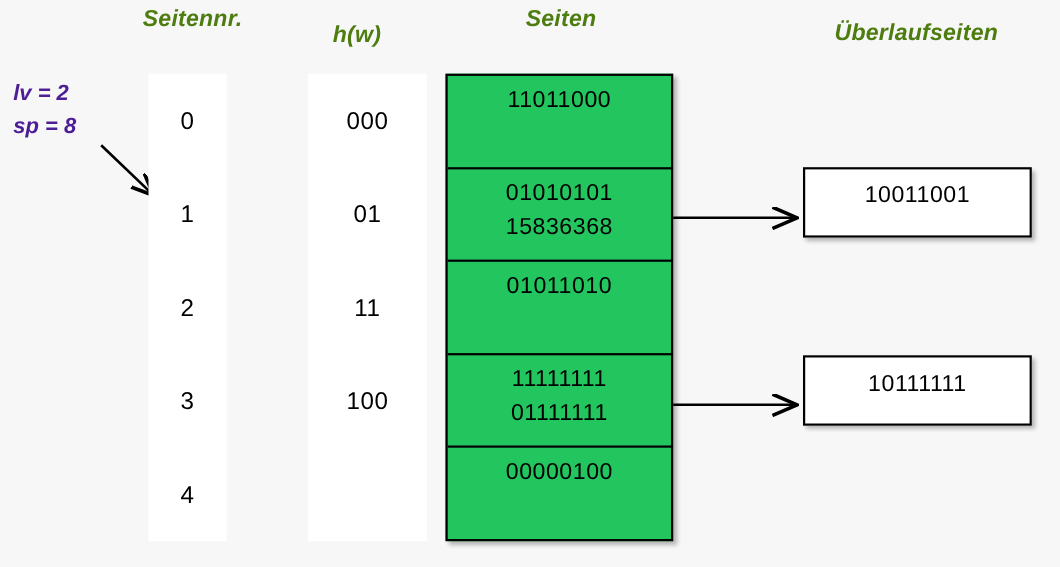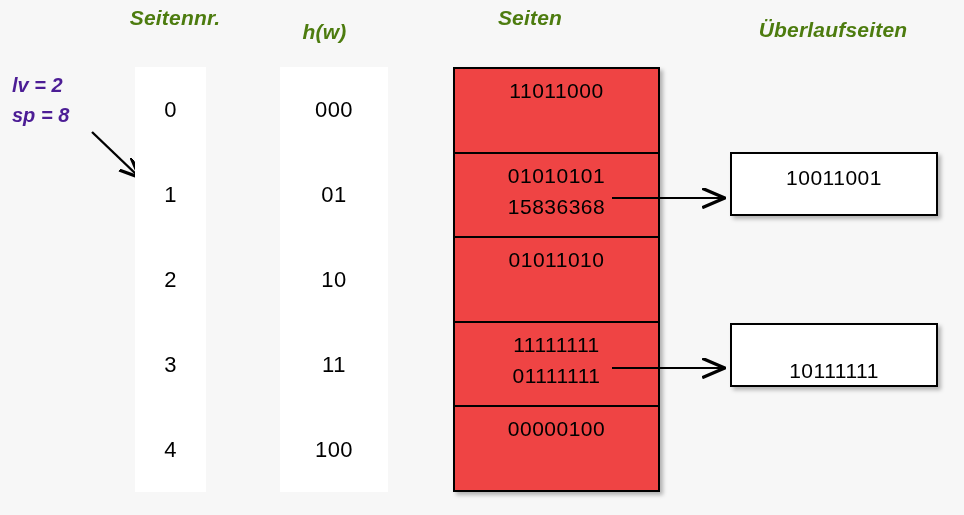--- a/index.html
+++ b/index.html
@@ -25,21 +25,21 @@
     font-style: italic;
     font-size: 21px;
     font-weight: 600;
     color: #4d7c0f;
     white-space: nowrap;
     text-align: center;
     letter-spacing: 0.2px;
   }
   #hdr-seitennr { left: 120px;  top: 6px;  width: 110px; }
   #hdr-hw       { left: 272px;  top: 20px;  width: 105px; }
-  #hdr-seiten   { left: 460px;  top: 6px;  width: 140px; }
+  #hdr-seiten   { left: 440px;  top: 6px;  width: 140px; }
   #hdr-ueberlauf{ left: 718px;  top: 18px;  width: 230px; }
 
   
   #lvsp {
     position: absolute;
     left: 12px;
     top: 70px;
     font-style: italic;
     font-size: 20px;
     font-weight: 600;
@@ -78,25 +78,24 @@
     letter-spacing: 0.5px;
   }
 
   
   #pages-table {
     position: absolute;
     left: 405px;
     top: 67px;
     width: 207px;
     height: 425px;
-    background: #ef4444;
+    background: #22c55e;
     border: 2px solid #000;
     box-sizing: border-box;
     box-shadow: 3px 3px 4px rgba(0,0,0,0.28);
-    margin-left: 48px;
   }
   .page-cell {
     height: 84.6px;
     box-sizing: border-box;
     border-bottom: 2px solid #000;
     display: flex;
     flex-direction: column;
     align-items: center;
     justify-content: flex-start;
     padding-top: 6px;
@@ -118,21 +117,21 @@
     background: #ffffff;
     border: 2px solid #000;
     box-sizing: border-box;
     box-shadow: 3px 3px 4px rgba(0,0,0,0.28);
     display: flex;
     align-items: flex-start;
     justify-content: center;
     padding-top: 10px;
   }
   #overflow-0 { top: 152px; }
-  #overflow-1 { top: 323px; align-items: flex-end; }
+  #overflow-1 { top: 323px; }
   .overflow-box .rec {
     font-size: 21px;
     line-height: 28px;
     color: #000;
     letter-spacing: 0.5px;
   }
 
   
   .connector {
     position: absolute;
@@ -171,21 +170,20 @@
     <div class="list-cell">0</div>
     <div class="list-cell">1</div>
     <div class="list-cell">2</div>
     <div class="list-cell">3</div>
     <div class="list-cell">4</div>
   </div>
 
   <div class="list-col" id="col-hw">
     <div class="list-cell">000</div>
     <div class="list-cell">01</div>
-    <div class="list-cell">10</div>
     <div class="list-cell">11</div>
     <div class="list-cell">100</div>
   </div>
 
   <div id="pages-table">
     <div class="page-cell">
       <div class="rec">11011000</div>
     </div>
     <div class="page-cell">
       <div class="rec">01010101</div>

